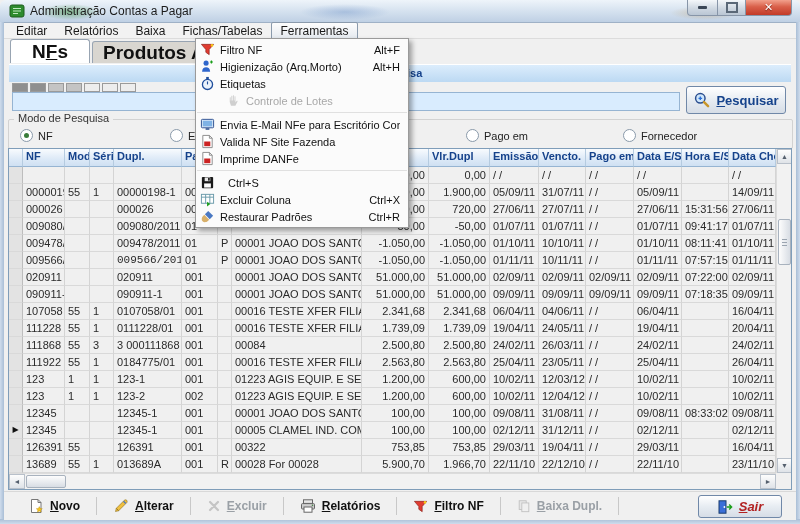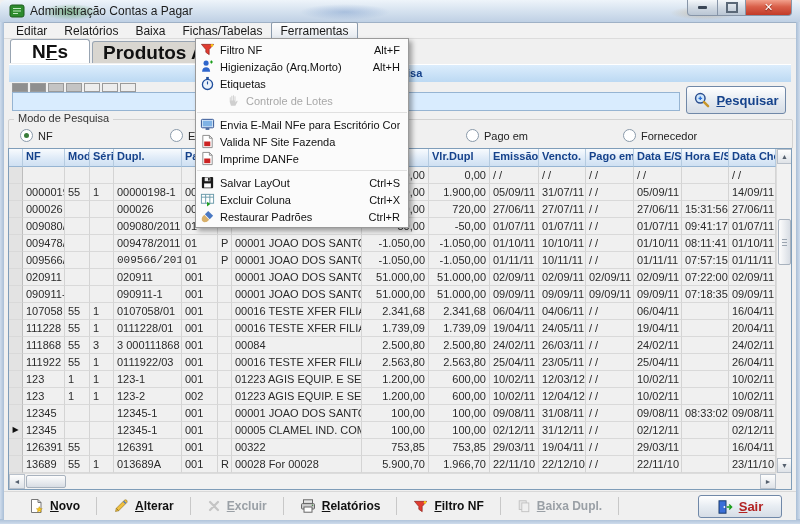--- a/index.html
+++ b/index.html
@@ -80,21 +80,21 @@
     border:1px solid #a8b2be;border-radius:2px;box-sizing:border-box;}
   .grip{position:absolute;left:3px;right:3px;top:50%;height:1px;background:#9aa4b0;box-shadow:0 3px 0 #9aa4b0,0 -3px 0 #9aa4b0;}
   
   .bbar{position:absolute;left:4px;top:491px;width:792px;height:28px;background:#f0f0f0;border-top:1px solid #d8d8d8;
     display:flex;align-items:center;}
   .fbtn{display:flex;align-items:center;gap:6px;padding:0 8px;font-size:12px;font-weight:bold;color:#111;}
   .fbtn.dis{color:#9aa0a6;}
   .vsep{width:1px;height:18px;background:#c8c8c8;margin:0 8px;}
   .btn-sair{position:absolute;right:14px;top:3px;width:84px;height:23px;box-sizing:border-box;border:1px solid #7088a8;
     border-radius:3px;background:linear-gradient(#ffffff,#e7ecf2 50%,#d6dde6);display:flex;align-items:center;justify-content:center;gap:6px;}
-  .btn-sair .lbl{font-size:13px;font-weight:bold;color:#b22222;}
+  .btn-sair .lbl{font-size:13px;font-weight:bold;color:#b22222;font-style:italic;}
   
   .menu-popup{position:absolute;left:195px;top:38px;width:212px;background:#fbfbfb;border:1px solid #9a9a9a;
     box-shadow:3px 3px 5px rgba(0,0,0,.35);z-index:50;padding:2px 0;}
   .mi{display:flex;align-items:center;height:17px;padding:0 8px 0 4px;font-size:11px;color:#111;}
   .mi .mic{width:20px;height:15px;flex:0 0 20px;display:flex;align-items:center;}
   .mi .mil{flex:1;overflow:hidden;white-space:nowrap;}
   .mi .mis{flex:0 0 auto;padding-left:8px;}
   .mi.dis{color:#a8a8a8;padding-left:30px;}
   .msep{height:1px;background:#e0e0e0;margin:3px 1px;}
   svg{display:block;}
@@ -406,21 +406,21 @@
           <div class="gc" style="width: 48px;">/ /</div>
           <div class="gc" style="width: 48px;">24/02/11</div>
           <div class="gc" style="width: 47px;"></div>
           <div class="gc" style="width: 47px;">24/02/11</div>
         </div>
         <div class="gr">
           <div class="gc sel" style="width: 14px;"></div>
           <div class="gc" style="width: 42px;">111922</div>
           <div class="gc" style="width: 25px;">55</div>
           <div class="gc" style="width: 24px;">1</div>
-          <div class="gc" style="width: 68px;">0111922/03</div>
+          <div class="gc" style="width: 68px;">0184775/01</div>
           <div class="gc" style="width: 36px;">001</div>
           <div class="gc" style="width: 14px;"></div>
           <div class="gc" style="width: 130px;">00016 TESTE XFER FILIAL</div>
           <div class="gc r" style="width: 67px;">2.563,80</div>
           <div class="gc r" style="width: 61px;">2.563,80</div>
           <div class="gc" style="width: 49px;">25/04/11</div>
           <div class="gc" style="width: 47px;">23/05/11</div>
           <div class="gc" style="width: 48px;">/ /</div>
           <div class="gc" style="width: 48px;">25/04/11</div>
           <div class="gc" style="width: 47px;"></div>
@@ -700,21 +700,20 @@
       <div class="msep"></div>
       <div class="mi">
         <span class="mic">
           <svg width="15" height="15" viewBox="0 0 16 16">
             <rect x="2" y="2" width="12" height="12" rx="1" fill="#1a1a1a"></rect>
             <rect x="5" y="2.6" width="6" height="4" fill="#e8e8e8"></rect>
             <rect x="8.6" y="3.2" width="1.8" height="2.8" fill="#1a1a1a"></rect>
             <rect x="4.4" y="9" width="7.2" height="4.4" fill="#fff"></rect>
           </svg>
         </span>
-        <span class="mil">Salvar LayOut</span>
         <span class="mis">Ctrl+S</span>
       </div>
       <div class="mi">
         <span class="mic">
           <svg width="15" height="15" viewBox="0 0 16 16">
             <rect x="1.5" y="2.5" width="13" height="9.5" fill="#fff" stroke="#6a9aaa"></rect>
             <path d="M1.5 5.5h13M6 2.5v9.5M10.5 2.5v9.5" stroke="#6a9aaa"></path>
             <path d="M7.5 15.5l3.5-2.6-3.5-2.6z" fill="#1a9e1a"></path>
           </svg>
         </span>

